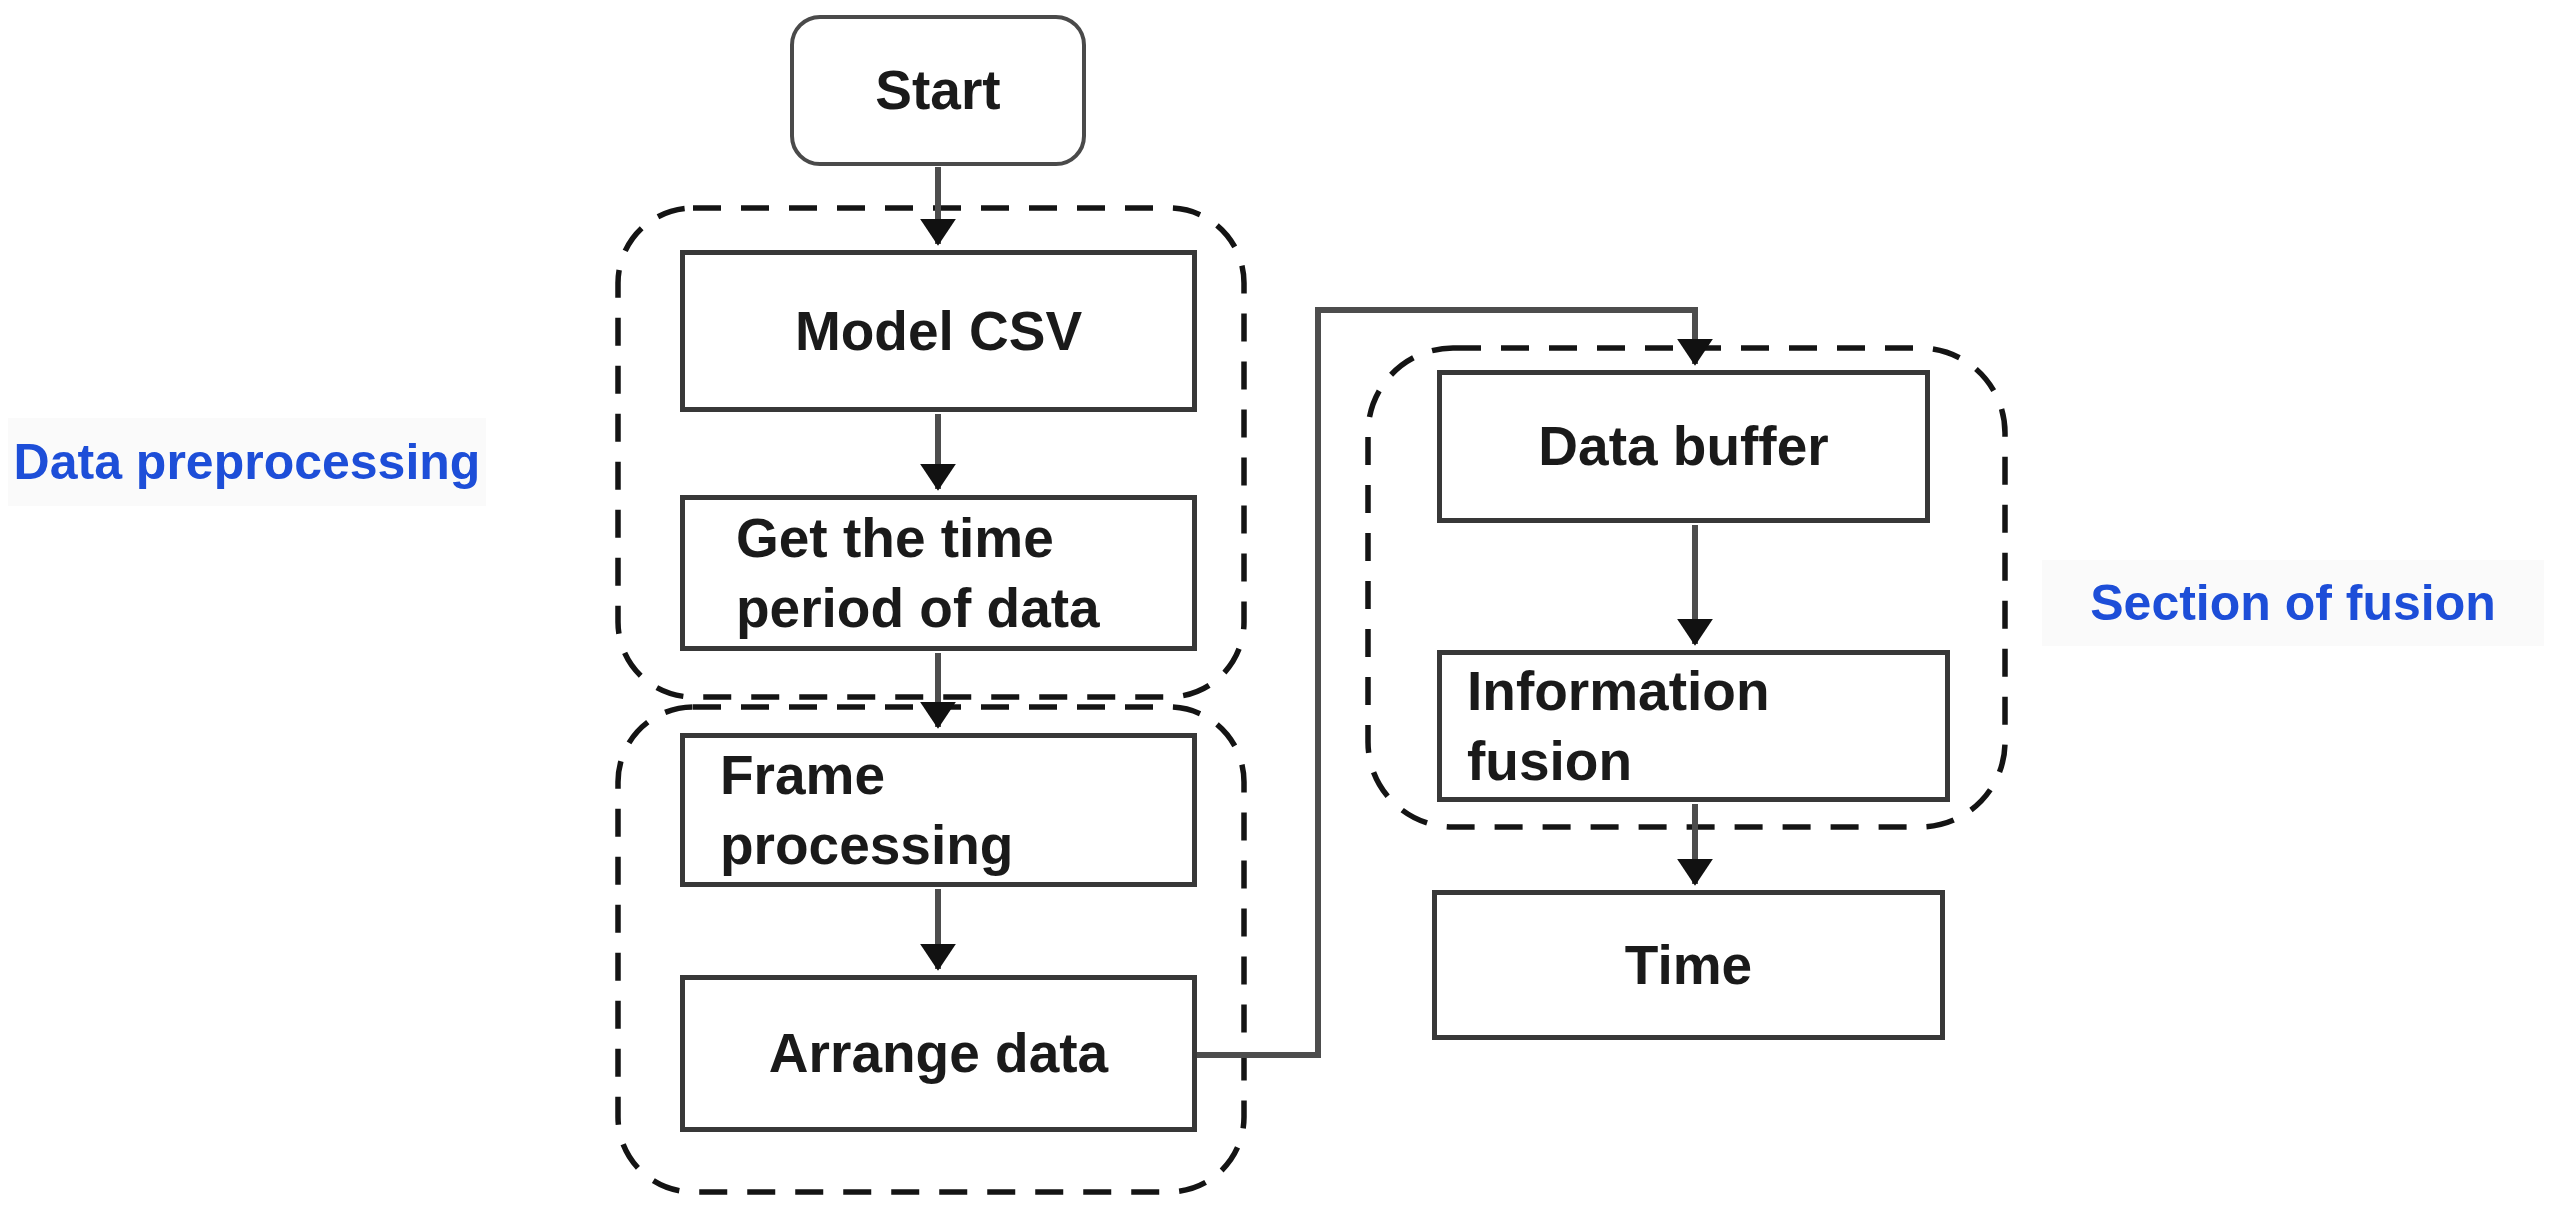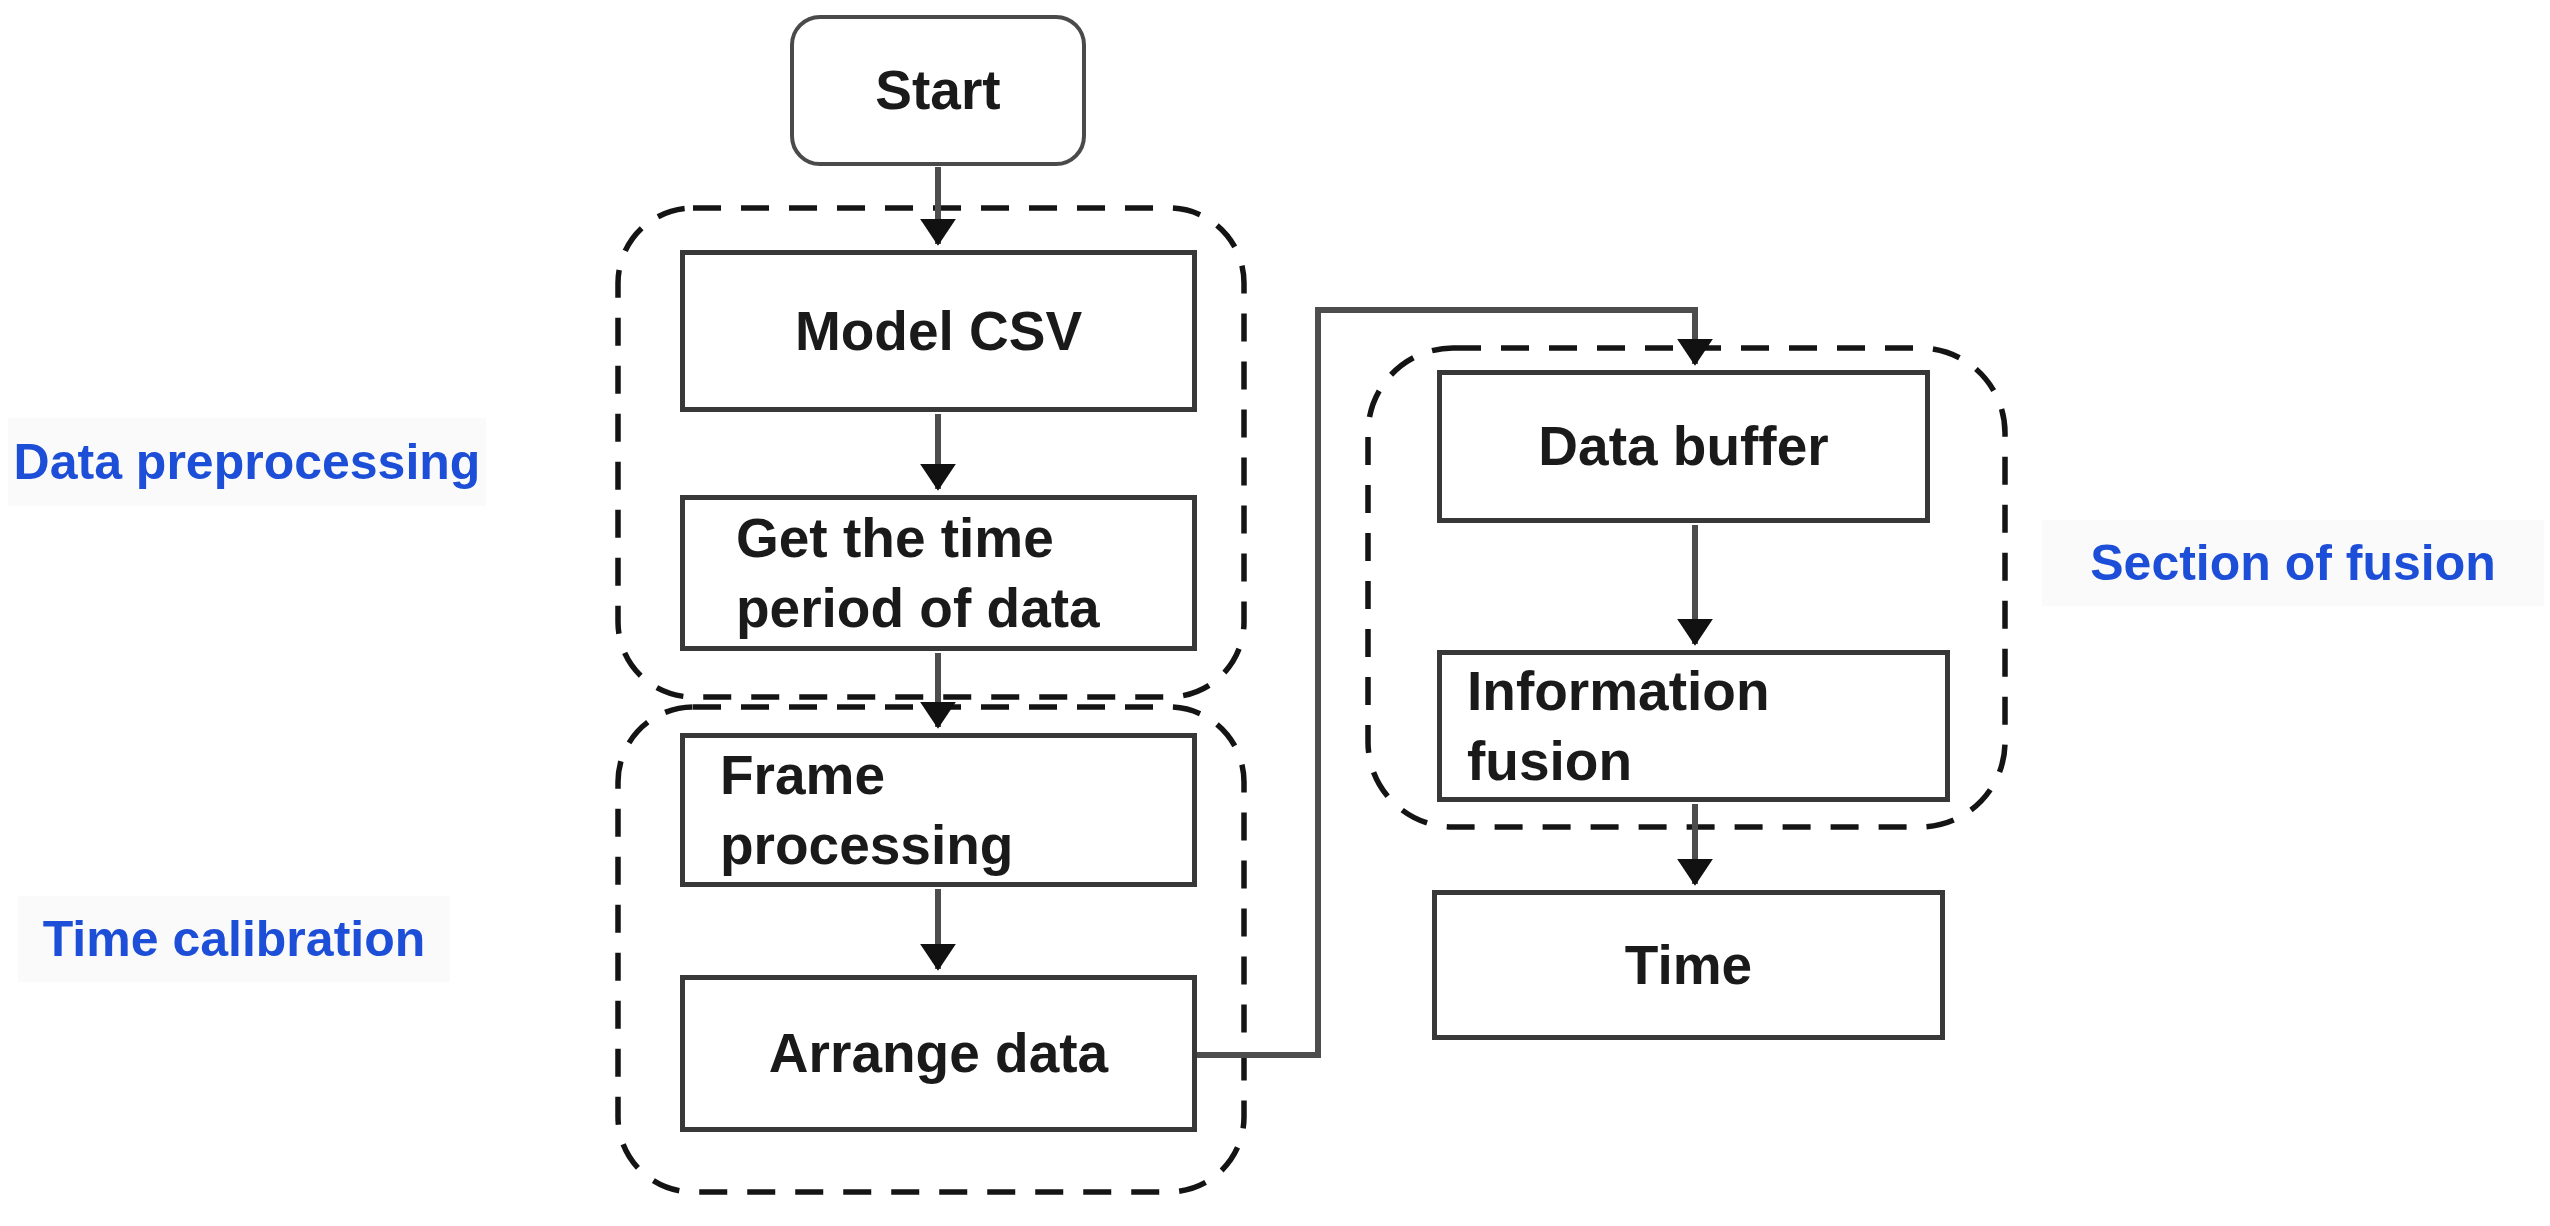--- a/index.html
+++ b/index.html
@@ -58,21 +58,21 @@
     display: grid;
     place-items: center;
     text-align: right;
     font-weight: 700;
     font-size: 50px;
     color: #1d4ed8;
     background: #fafafa;
   }
   #label-preprocessing  { left: 8px;    top: 418px; width: 478px; height: 88px; }
   #label-time-calib     { left: 18px;   top: 896px; width: 432px; height: 86px; }
-  #label-fusion         { left: 2042px; top: 520px; width: 502px; height: 86px; }
+  #label-fusion         { left: 2042px; top: 560px; width: 502px; height: 86px; }
 </style>
 </head>
 <body>
 
 <div id="stage">
 
   <svg id="connector-layer" viewBox="0 0 2550 1226" xmlns="http://www.w3.org/2000/svg">
     <defs>
       <marker id="ah" markerWidth="6" markerHeight="7" refX="4.2" refY="3" orient="auto" markerUnits="strokeWidth">
         <path d="M0,0 L4.5,3 L0,6 Z" fill="#111111"></path>
@@ -122,21 +122,18 @@
   </div>
 
   <div class="node" id="node-model">
     <span class="wrap-453">Time</span>
   </div>
 
   <div class="section-label" id="label-preprocessing">
     <span>Data preprocessing</span>
   </div>
 
-  <div class="section-label" id="label-time-calib">
-    <span>Time calibration</span>
-  </div>
 
   <div class="section-label" id="label-fusion">
     <span>Section of fusion</span>
   </div>
 
 </div>
 
 </body></html>

